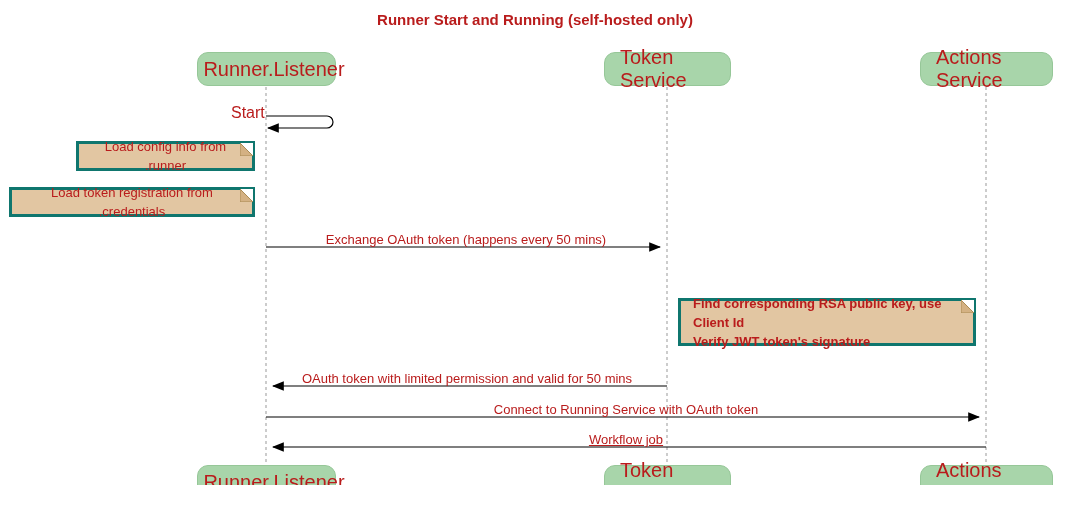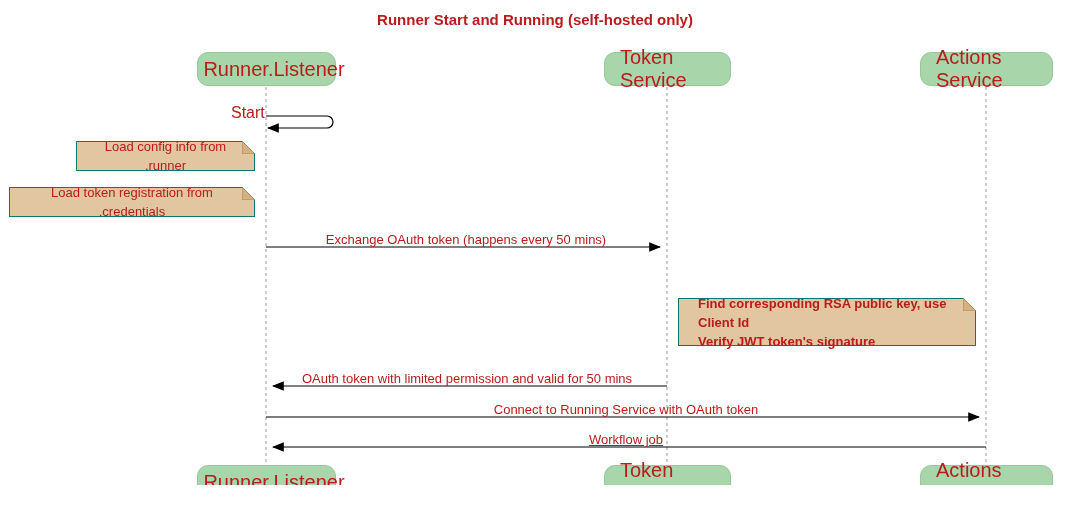--- a/index.html
+++ b/index.html
@@ -21,23 +21,23 @@
     font-size:20px;
     padding-left:15px;
   }
   .msglabel{
     position:absolute;font-size:13px;white-space:nowrap;
     transform:translateX(-50%);
   }
   .startlabel{position:absolute;font-size:16px;white-space:nowrap;}
   .note{
     position:absolute;box-sizing:border-box;
-    background:#e2c6a2;border:1px solid #0f766e;
+    background:#e2c6a2;border:3px solid #0f766e;
     font-size:13px;line-height:19px;
-    padding:0 19px;display:flex;align-items:center;
+    padding:0 12px;display:flex;align-items:center;
   }
   .note.center{justify-content:center;text-align:center;}
   .note.left{justify-content:flex-start;text-align:left;}
   .note .txt{white-space:pre-line;}
   .fold{position:absolute;top:-1px;right:-1px;width:13px;height:13px;}
 </style>
 </head>
 <body>
 
 <div id="diagram">

